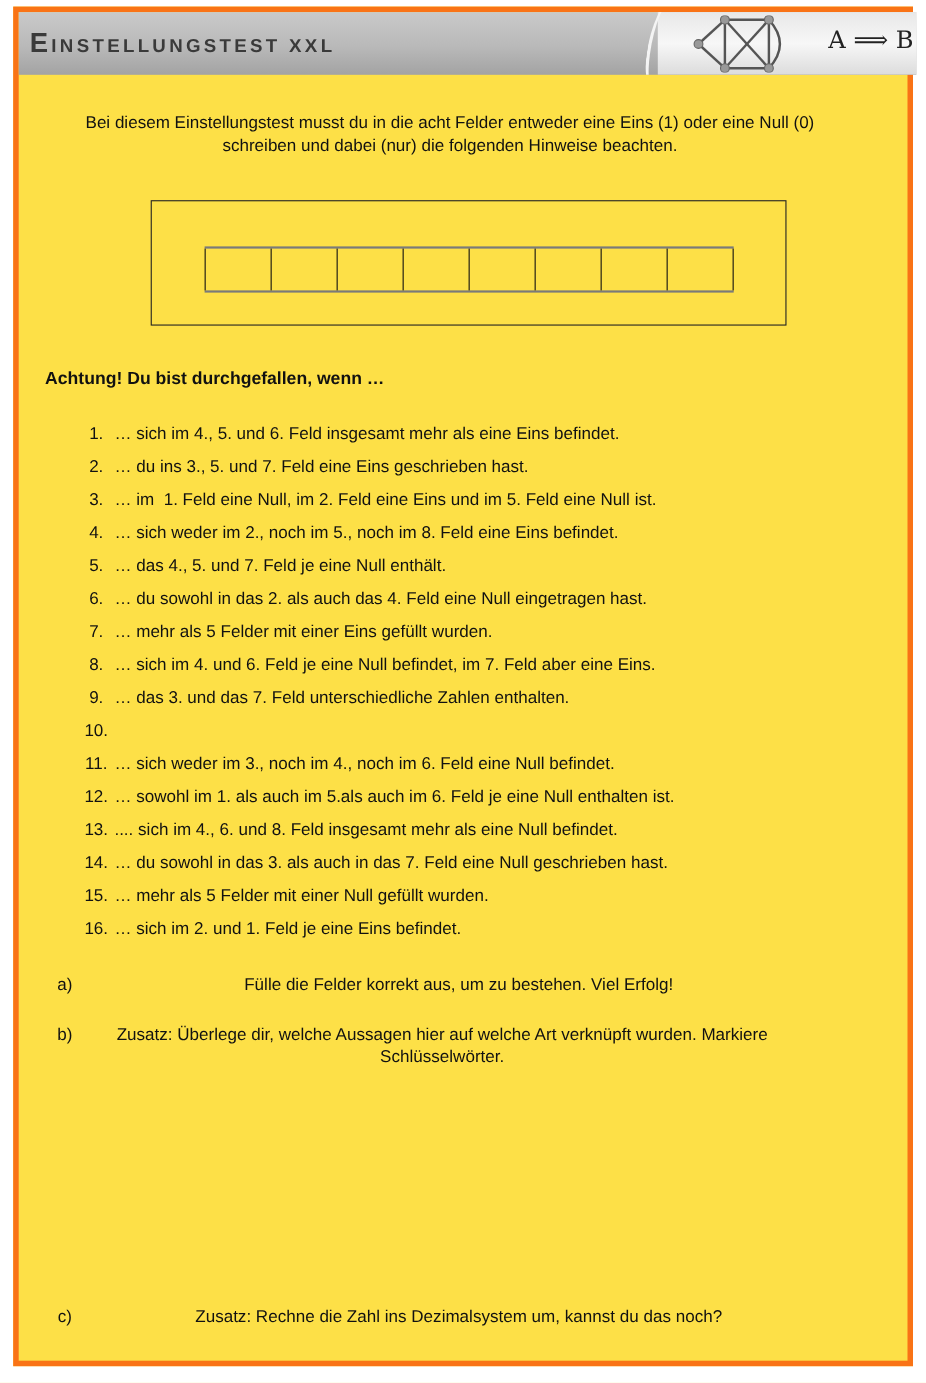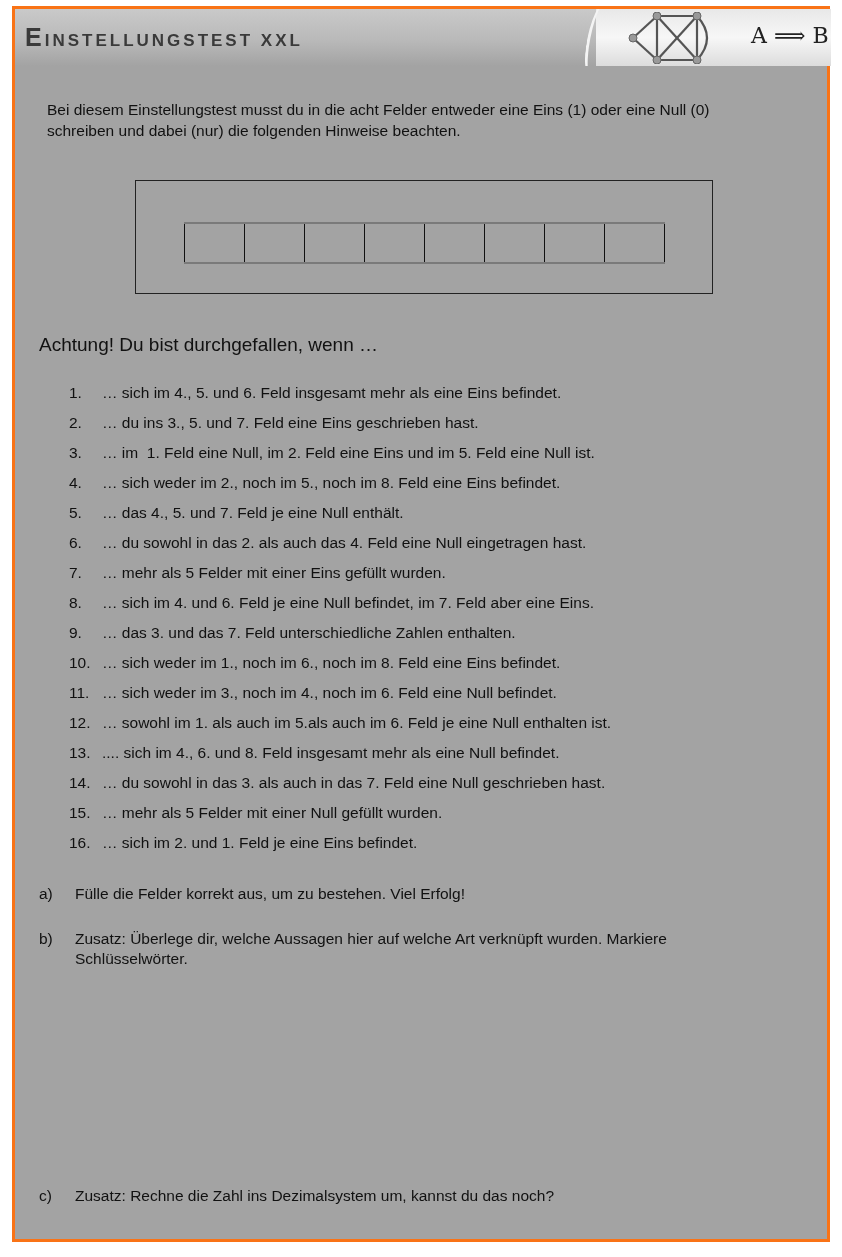--- a/index.html
+++ b/index.html
@@ -1,19 +1,19 @@
 <!DOCTYPE html>
 <html><head>
   <meta charset="utf-8">
   <style>
     html, body { margin: 0; padding: 0; background: #ffffff; }
     body { width: 842px; height: 1257px; position: relative; font-family: "Liberation Sans", sans-serif; color: #111; }
     .page {
       position: absolute; left: 12px; top: 6px; width: 818px; height: 1236px;
-      border: 3px solid #f97316; box-sizing: border-box; background: #a3a3a3;
+      border: 5px solid #f97316; box-sizing: border-box; background: #fde047; text-align: center;
     }
     .header {
       position: absolute; left: 0; top: 0; width: 816px; height: 57px;
       background: linear-gradient(to bottom, #c9c9c9 0%, #b9b9b9 55%, #a3a3a3 100%);
       overflow: hidden;
     }
     .header-right {
       position: absolute; right: 0; top: 0; width: 235px; height: 57px;
       background: linear-gradient(to bottom, #e8e8e8 0%, #f7f7f7 50%, #dcdcdc 100%);
     }
@@ -44,21 +44,21 @@
     }
     .grid {
       position: absolute; left: 48px; top: 41px; display: flex;
       border-top: 2px solid #7a7a7a; border-bottom: 2px solid #7a7a7a;
     }
     .cell {
       width: 60px; height: 38px; border-left: 1px solid #111; box-sizing: border-box;
     }
     .cell:last-child { border-right: 1px solid #111; width: 61px; }
     .warning {
-      position: absolute; left: 24px; top: 325px; font-size: 19px;
+      position: absolute; left: 24px; top: 325px; font-size: 16px; font-weight: bold;
     }
     .rules {
       position: absolute; left: 54px; top: 374px; margin: 0; padding: 0; list-style: none;
       font-size: 15.5px;
     }
     .rules li { height: 30px; line-height: 20px; display: flex; }
     .rules .num { width: 33px; display: inline-block; }
     .task {
       position: absolute; left: 24px; font-size: 15.5px; line-height: 20px; display: flex;
     }
@@ -147,21 +147,20 @@
     <li>
         <span class="num">8.</span>
         <span>… sich im 4. und 6. Feld je eine Null befindet, im 7. Feld aber eine Eins.</span>
       </li>
     <li>
         <span class="num">9.</span>
         <span>… das 3. und das 7. Feld unterschiedliche Zahlen enthalten.</span>
       </li>
     <li>
         <span class="num">10.</span>
-        <span>… sich weder im 1., noch im 6., noch im 8. Feld eine Eins befindet.</span>
       </li>
     <li>
         <span class="num">11.</span>
         <span>… sich weder im 3., noch im 4., noch im 6. Feld eine Null befindet.</span>
       </li>
     <li>
         <span class="num">12.</span>
         <span>… sowohl im 1. als auch im 5.als auch im 6. Feld je eine Null enthalten ist.</span>
       </li>
     <li>

